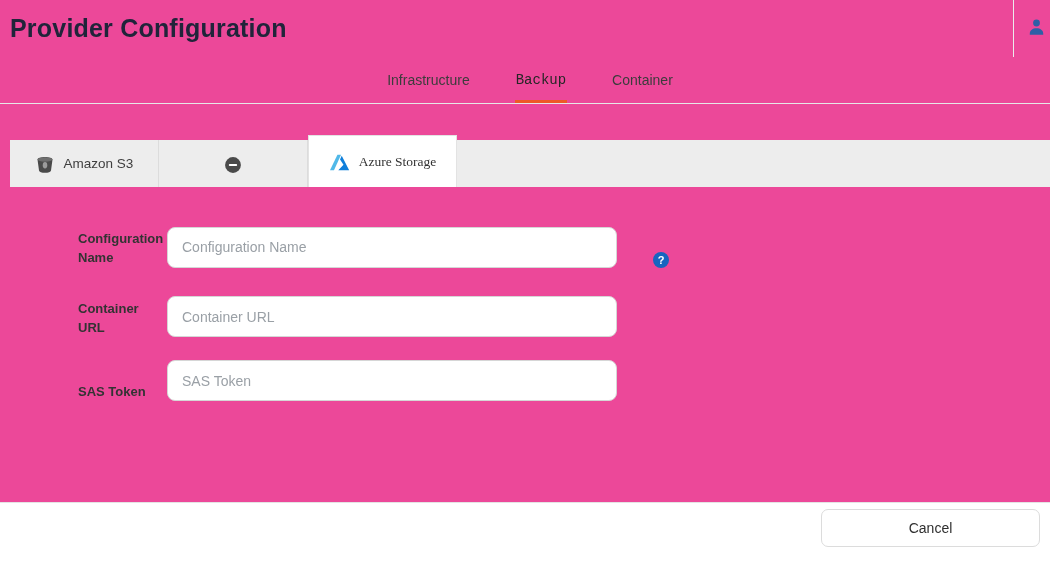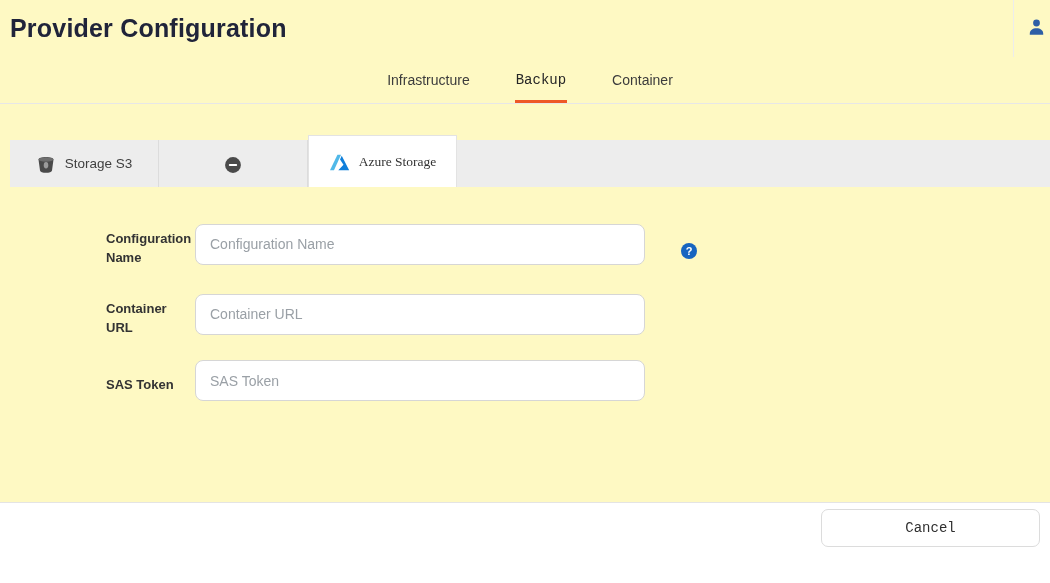--- a/index.html
+++ b/index.html
@@ -3,21 +3,21 @@
 <meta charset="utf-8">
 <style>
   * { margin:0; padding:0; box-sizing:border-box; }
   html,body { width:1050px; height:583px; }
   body {
     font-family:"Liberation Sans", sans-serif;
     background:#ffffff;
     color:#333;
     overflow:hidden;
   }
-  .page { position:relative; width:1050px; height:553px; background:#fef9c3; }
+  .page { position:relative; width:1050px; height:553px; background:#ec4899; }
 
   
   .header { height:57px; display:flex; align-items:center; justify-content:space-between; }
   .header h1 { font-size:25px; font-weight:800; color:#20243a; padding-left:10px; letter-spacing:.2px; }
   .header-right { display:flex; align-items:center; align-self:stretch; border-left:1px solid #ececec; padding:0 4px 0 13px; }
 
   
   .main-tabs { height:47px; display:flex; align-items:flex-end; gap:44px; padding-left:10px; border-bottom:1px solid #e7e7e7;justify-content:center; }
   .mtab { padding:0 1px 15px; font-size:14px; color:#3c3c3c; cursor:pointer; }
   .mtab.active { padding-bottom:12px; border-bottom:3px solid #EE5827; color:#262626;font-family:Liberation Mono, monospace; }
@@ -27,33 +27,33 @@
   .ptab { width:149px; display:flex; align-items:center; justify-content:center; gap:9px; padding:2px 8px 0;
           font-size:13.5px; color:#3f3f3f; border-right:1px solid #dcdcdc; cursor:pointer; text-align:center; line-height:1.5; }
   .ptab .plabel { max-width:97px; }
   .ptab .picon { display:flex; align-items:center; }
   .ptab.active { background:#fff; border:1px solid #e3e3e3; border-bottom:none; align-self:flex-start;
                  margin-top:-5px; height:52px; position:relative; z-index:1; color:#333;font-family:Liberation Serif, serif; }
   .ptab-filler { flex:1; }
 
   
   .config-form { margin:34px 0 0 78px; }
-  .frow { display:flex; align-items:center; margin-bottom:23px;margin-left:28px; }
+  .frow { display:flex; align-items:flex-end; margin-bottom:23px; }
   .flabel { width:81px; margin-right:8px; padding-top:9px; font-size:13px; font-weight:700; color:#333; line-height:1.45; }
   .finput { width:450px; height:41px; border:1px solid #d6d6d6; border-radius:8px; padding:0 14px;
             font-size:14px; color:#333; outline:none; background:#fff; }
   .finput::placeholder { color:#9aa0a6; }
   .help { margin:13px 0 0 36px; width:16px; height:16px; border-radius:50%; background:#1765C0; color:#fff;
           font-size:11px; font-weight:700; display:flex; align-items:center; justify-content:center; cursor:pointer; }
 
   
   .footer { position:absolute; left:0; right:0; bottom:0; height:51px; background:#fff;
             border-top:1px solid #e4e4e4; display:flex; align-items:center; justify-content:flex-end;
             gap:12px; padding:0 10px; }
-  .btn { height:38px; border-radius:7px; font-size:14px; font-family:Liberation Mono, monospace; cursor:pointer; }
+  .btn { height:38px; border-radius:7px; font-size:14px; font-family:Liberation Sans, sans-serif; cursor:pointer; }
   .btn-cancel { width:219px; background:#fff; border:1px solid #dcdcdc; color:#2f2f2f; }
   .btn-save { width:222px; background:#EE5827; border:none; color:#fff; font-weight:600; }
 </style>
 </head>
 <body>
 
 <div class="page">
 
   <header class="header">
     <h1>Provider Configuration</h1>
@@ -76,21 +76,21 @@
   <div class="ptabs">
 
     <div class="ptab">
       <span class="picon">
         <svg width="20" height="20" viewBox="0 0 24 24">
           <path fill="#4a4a4a" d="M3 5.5C3 3.6 7 2.4 12 2.4s9 1.2 9 3.1l-1.8 13c-.2 1.8-3.4 2.9-7.2 2.9s-7-1.1-7.2-2.9L3 5.5z"></path>
           <ellipse cx="12" cy="5.4" rx="9" ry="2.6" fill="#6e6e6e"></ellipse>
           <ellipse cx="12" cy="12.3" rx="2.7" ry="3.8" fill="#ffffff" opacity="0.45"></ellipse>
         </svg>
       </span>
-      <span class="plabel">Storage S3</span>
+      <span class="plabel">Amazon S3</span>
     </div>
 
 
     <div class="ptab">
       <span class="picon">
         <svg width="20" height="20" viewBox="0 0 24 24">
           <circle cx="12" cy="12" r="9.5" fill="#4a4a4a"></circle>
           <rect x="7" y="10.9" width="10" height="2.3" rx="1.1" fill="#ffffff"></rect>
         </svg>
       </span>

